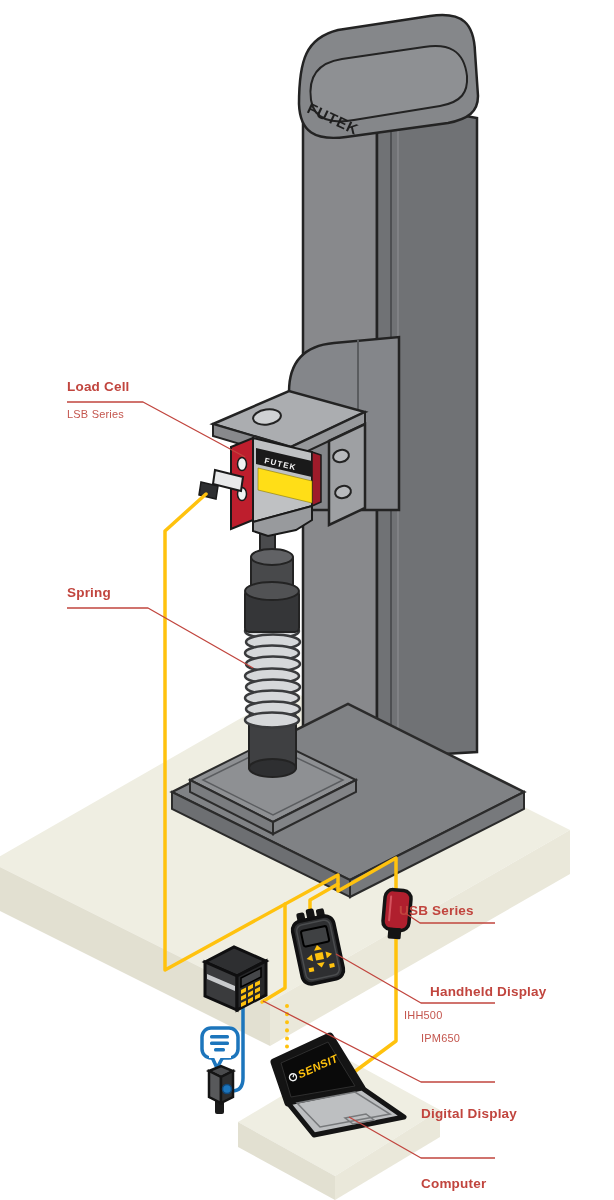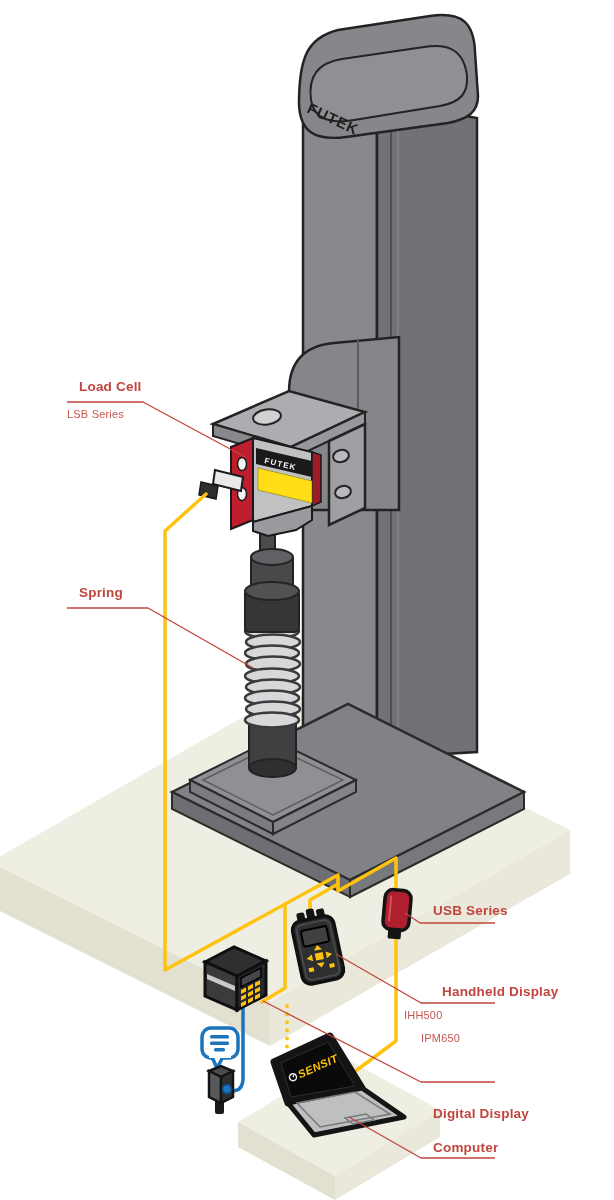--- a/index.html
+++ b/index.html
@@ -12,21 +12,20 @@
   }
   #art{position:absolute;left:0;top:0;}
   .lbl{
     position:absolute;
     color:#C1453E;
     font-family:"Liberation Sans",sans-serif;
     font-size:13.5px;
     font-weight:bold;
     letter-spacing:.2px;
     white-space:nowrap;
-    margin-left:12px;
   }
   .sub{
     position:absolute;
     color:#C4564E;
     font-family:"Liberation Sans",sans-serif;
     font-size:11px;
     font-weight:normal;
     letter-spacing:.2px;
     white-space:nowrap;
     text-align:right;
@@ -226,22 +225,22 @@
     <path d="M 495 1082 L 421 1082 L 263 1001"></path>
     <path d="M 495 1158 L 421 1158 L 349 1117"></path>
   </g>
 </svg>
 
   <div class="lbl" style="left:67px;top:379px">Load Cell</div>
   <div class="sub" style="left:67px;top:408px">LSB Series</div>
 
   <div class="lbl" style="left:67px;top:585px">Spring</div>
 
-  <div class="lbl" style="left:421px;top:903px">USB Series</div>
+  <div class="lbl" style="left:399px;top:903px">USB Series</div>
 
   <div class="lbl" style="left:430px;top:984px">Handheld Display</div>
   <div class="sub" style="left:404px;top:1009px">IHH500</div>
 
   <div class="lbl" style="left:421px;top:1106px">Digital Display</div>
   <div class="sub" style="left:421px;top:1032px">IPM650</div>
 
-  <div class="lbl" style="left:421px;top:1140px">Computer</div>
+  <div class="lbl" style="left:421px;top:1176px">Computer</div>
 </div>
 
 </body></html>

